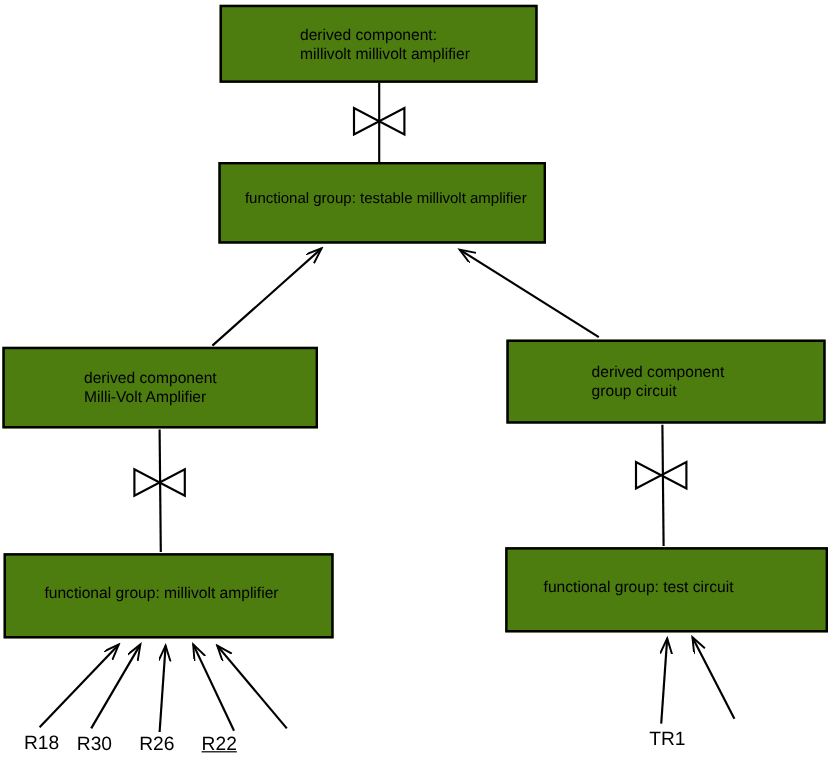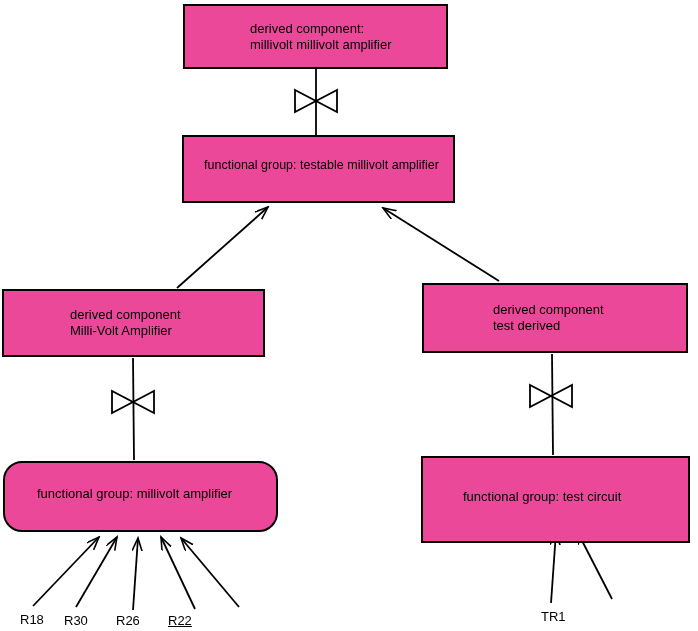--- a/index.html
+++ b/index.html
@@ -18,39 +18,39 @@
   }
   .connector-layer {
     position: absolute;
     left: 0;
     top: 0;
     z-index: 1;
   }
   .node {
     position: absolute;
     box-sizing: border-box;
-    background: #ec4899;
+    background: #4d7c0f;
     border: 2px solid #000000;
     display: flex;
     flex-direction: column;
     justify-content: center;
     font-size: 13px;
     line-height: 16px;
     z-index: 2;
     white-space: nowrap;
   }
   .node-top      { left: 183px; top: 4px;   width: 265px; height: 65px; padding-left: 65px; }
   .node-mid      { left: 182px; top: 135px; width: 273px; height: 68px; padding-left: 6px; padding-bottom: 8px; font-size: 12.5px; align-items: center; }
   .node-ld       { left: 2px;   top: 289px; width: 263px; height: 68px; padding-left: 66px; }
   .node-rd       { left: 422px; top: 283px; width: 266px; height: 70px; padding-left: 69px; }
-  .node-lf       { left: 3px;   top: 461px; width: 275px; height: 71px; padding-left: 32px; padding-bottom: 6px; border-radius: 19px; }
-  .node-rf       { left: 421px; top: 456px; width: 269px; height: 87px; padding-left: 40px; padding-bottom: 6px; justify-content: center; }
+  .node-lf       { left: 3px;   top: 461px; width: 275px; height: 71px; padding-left: 32px; padding-bottom: 6px; }
+  .node-rf       { left: 421px; top: 456px; width: 269px; height: 71px; padding-left: 30px; padding-bottom: 6px; justify-content: center; }
   .comp-label {
     position: absolute;
-    font-size: 13px;
+    font-size: 16px;
     line-height: 15px;
     z-index: 2;
     white-space: nowrap;
   }
   .cl-0 { left: 20px;  top: 612px; }
   .cl-1 { left: 64px;  top: 613px; }
   .cl-2 { left: 116px; top: 613px; }
   .cl-3 { left: 168px; top: 613px; text-decoration: underline; }
   .cl-4 { left: 212px; top: 639px; }
   .cr-0 { left: 541px; top: 609px; }
@@ -105,21 +105,21 @@
     <div>functional group: testable millivolt amplifier</div>
   </div>
 
   <div class="node node-ld">
     <div>derived component</div>
     <div>Milli-Volt Amplifier</div>
   </div>
 
   <div class="node node-rd">
     <div>derived component</div>
-    <div>test derived</div>
+    <div>group circuit</div>
   </div>
 
   <div class="node node-lf">
     <div>functional group: millivolt amplifier</div>
   </div>
 
   <div class="node node-rf">
     <div>functional group: test circuit</div>
   </div>
 

